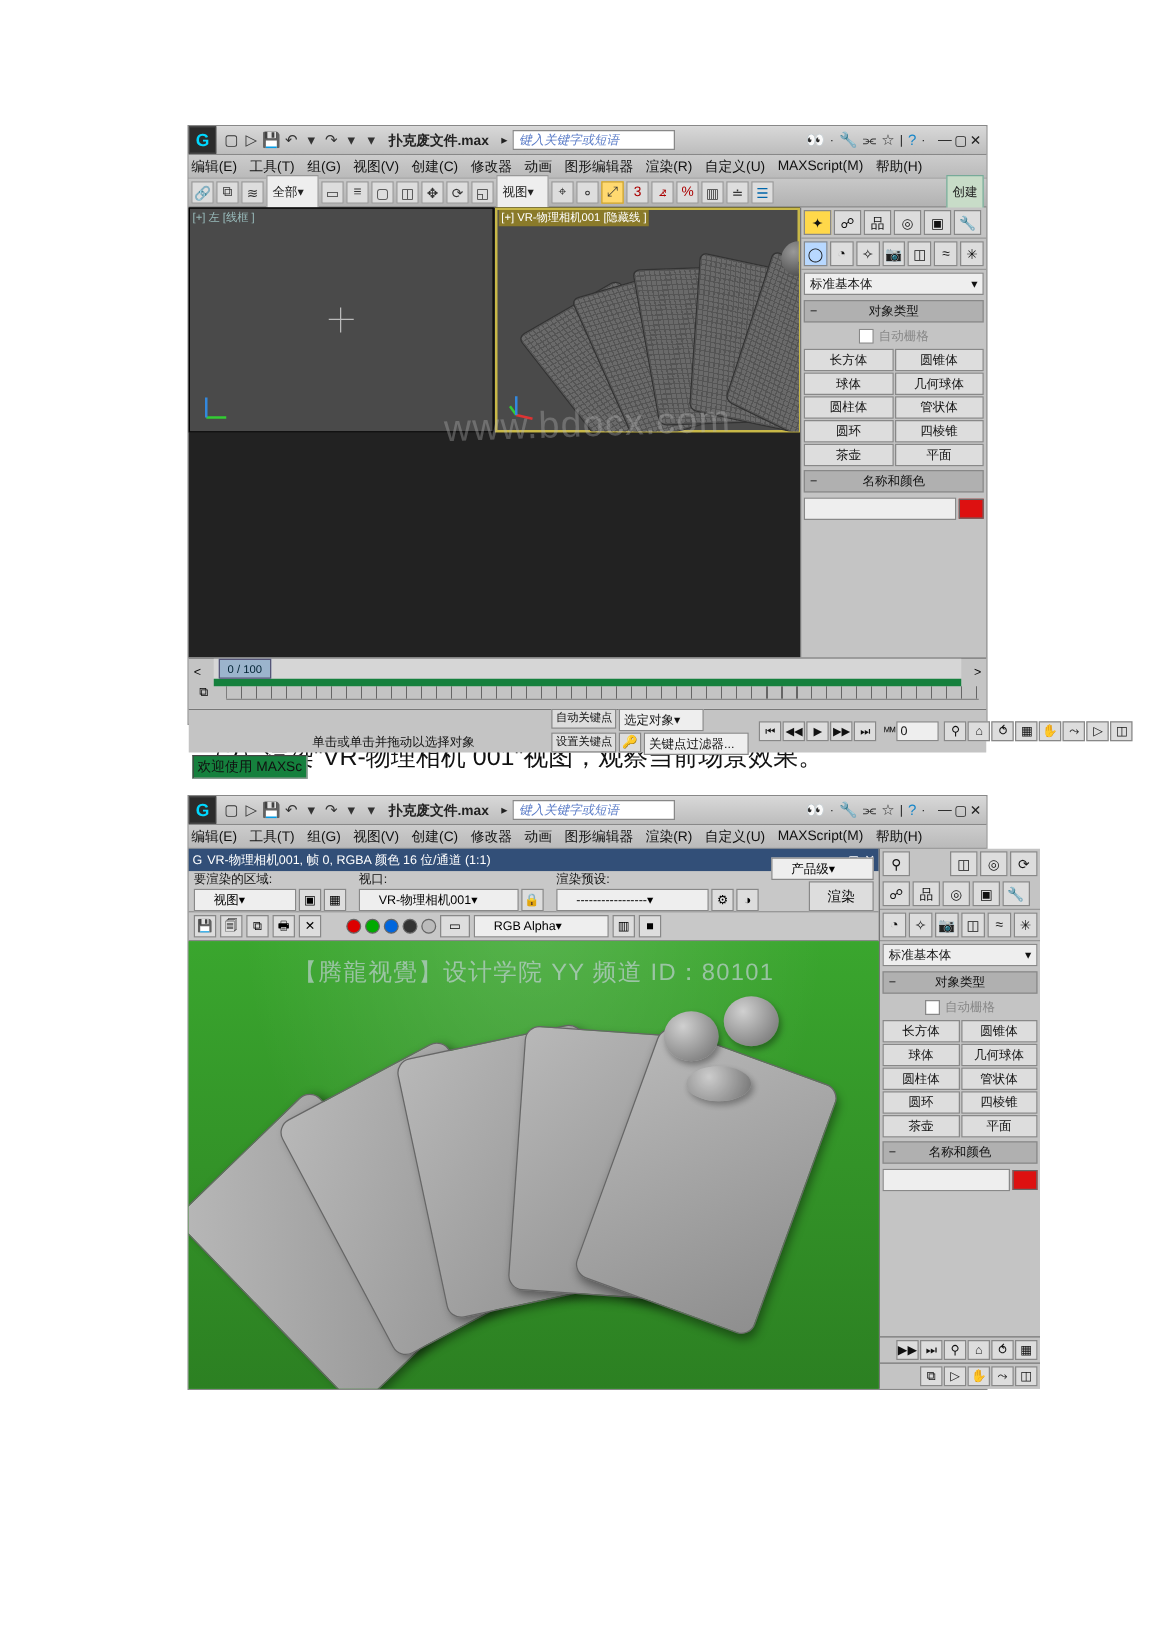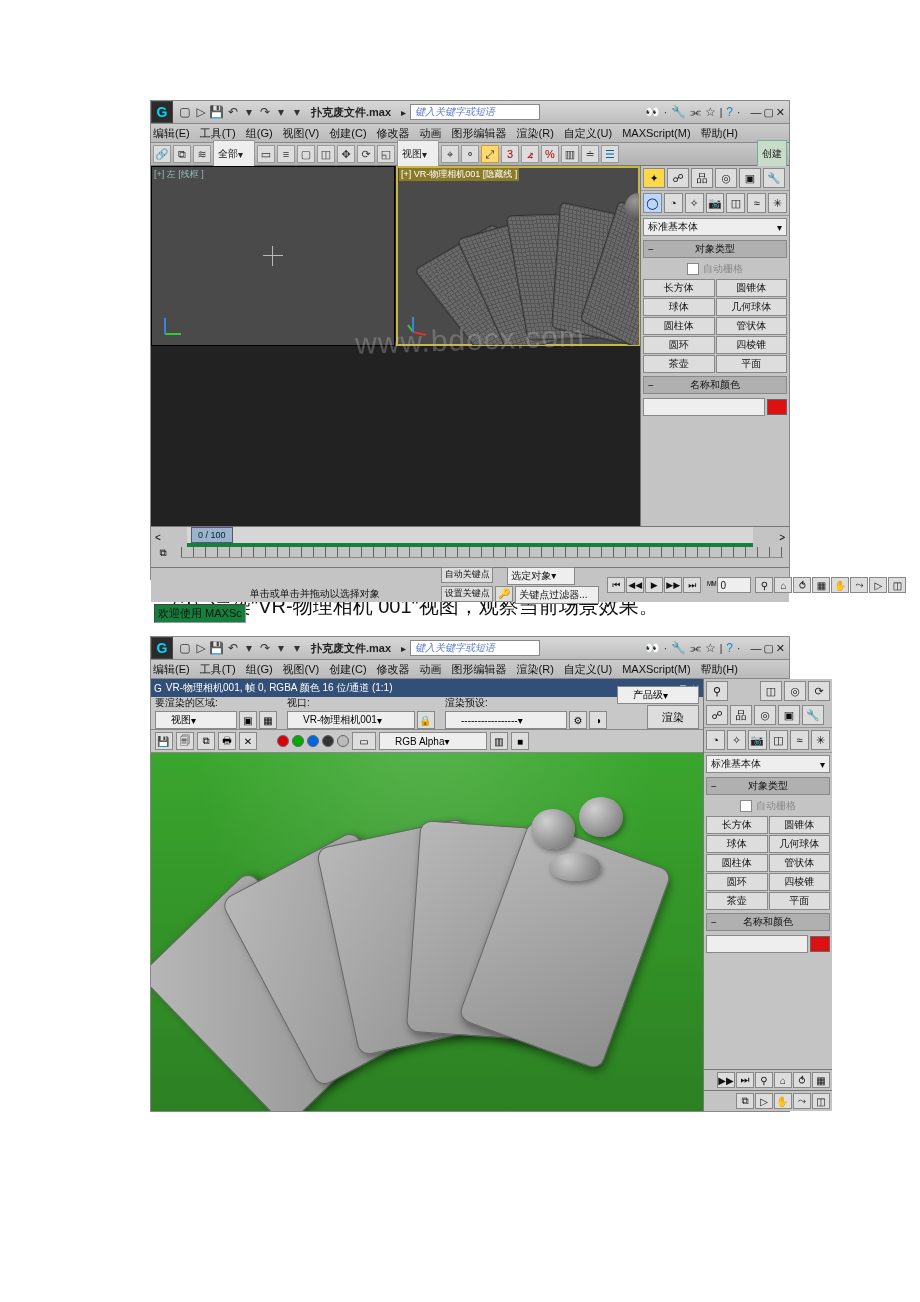--- a/index.html
+++ b/index.html
@@ -203,22 +203,22 @@
   .name-swatch{
     width:18px;height:14px;border:1px solid #666;background:#d11; margin:2px 2px 2px auto;
   }
   .panel-flex{display:flex;align-items:center;}
 
   .timeline {
     height: 40px; background:#c4c4c4; border-top:1px solid #777;
     display:flex; flex-direction:column; font-size:10px; position:relative;
   }
   .tl-scrub {
-    height:16px; background:#d6d6d6; border-bottom:4px solid #15803d; position:relative;
-    margin: 0 22px;
+    height:16px; background:#d6d6d6; border-bottom:6px solid #15803d; position:relative;
+    margin: 0 6px;
   }
   .tl-cursor{
     position:absolute;left:4px;top:0;width:40px;height:14px;background:#9bb4cc;border:1px solid #557;
     font-size:9px;display:flex;align-items:center;justify-content:center;color:#023;
   }
   .tl-ticks{height:10px;position:relative;margin:0 6px;border-bottom:1px solid #888;
     background-image:repeating-linear-gradient(90deg,#666 0,#666 1px,transparent 1px,transparent 12px);
   }
   .tl-nums{height:10px;display:flex;justify-content:space-between;margin:0 6px;font-size:9px;color:#222;}
   .statusbar {
@@ -498,21 +498,21 @@
           <span>Z:</span>
             <div class="fld"></div>
         </div>
         <div style="display:flex;gap:4px;align-items:center;">
           <div class="welcome">欢迎使用 MAXSc</div>
           <span>单击或单击并拖动以选择对象</span>
         </div>
       </div>
 
       <div style="display:flex;flex-direction:column;gap:1px;margin-left:6px;">
-        <div style="display:flex;gap:14px;">
+        <div style="display:flex;gap:2px;">
           <div class="autokey">自动关键点</div>
           <div class="psel" style="width:60px;"><span>选定对象</span> ▾</div>
         </div>
         <div style="display:flex;gap:2px;">
           <div class="autokey">设置关键点</div>
           <div class="sb-ico">🔑</div>
           <div class="psel" style="width:76px;">关键点过滤器...</div>
         </div>
       </div>
 
@@ -648,20 +648,21 @@
           <div class="dot" style="background:#06d;"></div>
           <div class="dot" style="background:#333;"></div>
           <div class="dot" style="background:#bbb;"></div>
           <div class="rt-ico" style="width:22px;">▭</div>
           <div class="rt-sel" style="width:76px;"><span>RGB Alpha</span> ▾</div>
           <div class="rt-ico">▥</div>
           <div class="rt-ico">■</div>
         </div>
 
         <div class="render-canvas">
+          <div class="yytext">【腾龍视覺】设计学院  YY 频道 ID：80101</div>
           <div class="rcard" style="left:40px; top:140px; transform:rotate(-44deg);"></div>
           <div class="rcard" style="left:110px; top:100px; transform:rotate(-28deg);"></div>
           <div class="rcard" style="left:185px; top:78px; transform:rotate(-12deg);"></div>
           <div class="rcard" style="left:262px; top:72px; transform:rotate(4deg);"></div>
           <div class="rcard" style="left:338px; top:86px; transform:rotate(20deg);"></div>
           <div class="rsphere" style="left:380px;top:56px;"></div>
           <div class="rsphere" style="left:428px;top:44px;"></div>
           <div class="rsphere" style="left:398px;top:100px;width:52px;height:28px;opacity:.9;"></div>
         </div>
       </div>

